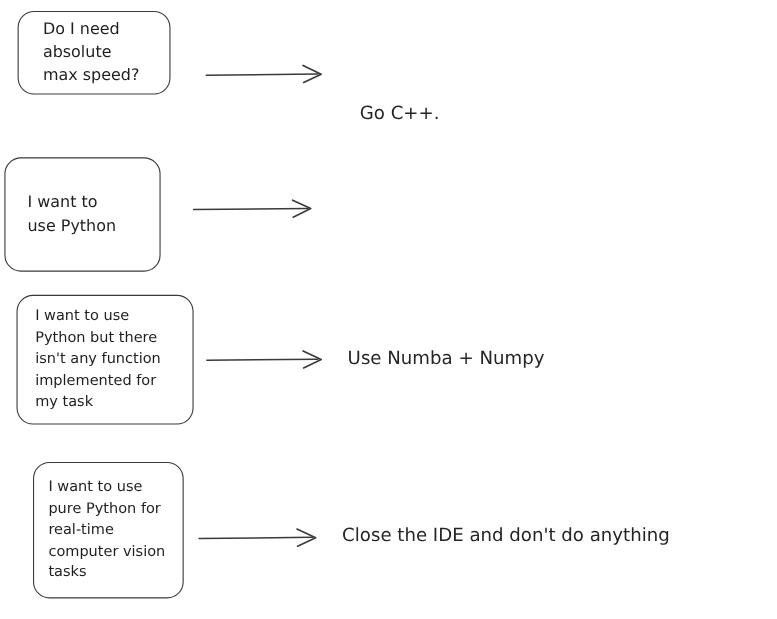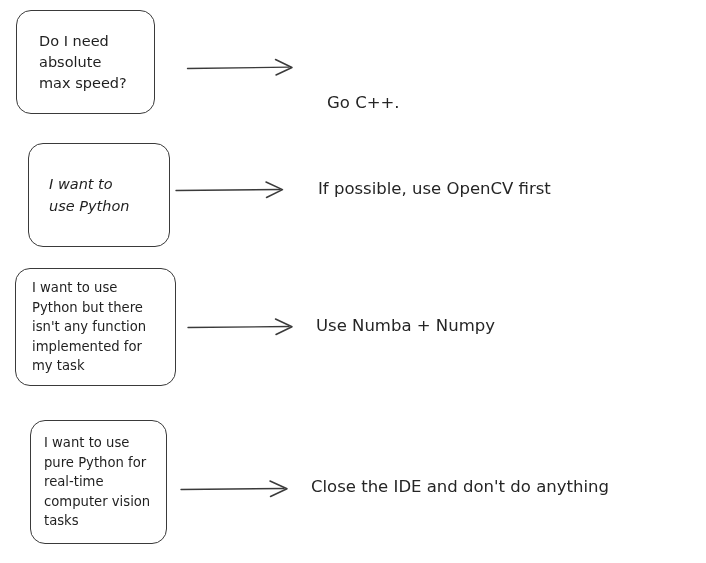--- a/index.html
+++ b/index.html
@@ -31,24 +31,24 @@
     display: flex;
     align-items: center;
     color: #1f1f1f;
     white-space: pre-line;
   }
   .node .node-label {
     display: block;
     width: 100%;
   }
   
-  #node-1 { left: 16px;  top: 10px;  width: 139px; height: 104px; }
+  #node-1 { left: 16px;  top: 10px;  width: 139px; height: 76px; }
   #node-1 .node-label { padding-left: 22px; font-size: 14.5px; line-height: 21px; }
   
-  #node-2 { left: 28px;  top: 143px; width: 142px; height: 104px; font-style: italic; }
+  #node-2 { left: 4px;  top: 143px; width: 142px; height: 104px; }
   #node-2 .node-label { padding-left: 20px; font-size: 14.5px; line-height: 22px; }
   
   #node-3 { left: 15px;  top: 268px; width: 161px; height: 118px; }
   #node-3 .node-label { padding-left: 16px; font-size: 13.2px; line-height: 19.4px; }
   
   #node-4 { left: 30px;  top: 420px; width: 137px; height: 124px; }
   #node-4 .node-label { padding-left: 13px; font-size: 13.2px; line-height: 19.6px; }
 
   .edge-svg {
     position: absolute;
@@ -129,17 +129,16 @@
       <path class="edge-line" d="M188,327.5 L289,326.5"></path>
       <path class="edge-head" d="M275.5,319 L292,326.8 L276,334.5"></path>
     </g>
     <g>
       <path class="edge-line" d="M181,489.5 L284,488.5"></path>
       <path class="edge-head" d="M270,481 L287,488.8 L270.5,496.5"></path>
     </g>
   </svg>
 
   <div class="outcome" id="outcome-1">Go C++.</div>
-  <div class="outcome" id="outcome-2">If possible, use OpenCV first</div>
   <div class="outcome" id="outcome-4">Close the IDE and don't do anything</div>
   <div class="outcome" id="outcome-3">Use Numba + Numpy</div>
 
 </div>
 
 </body></html>

